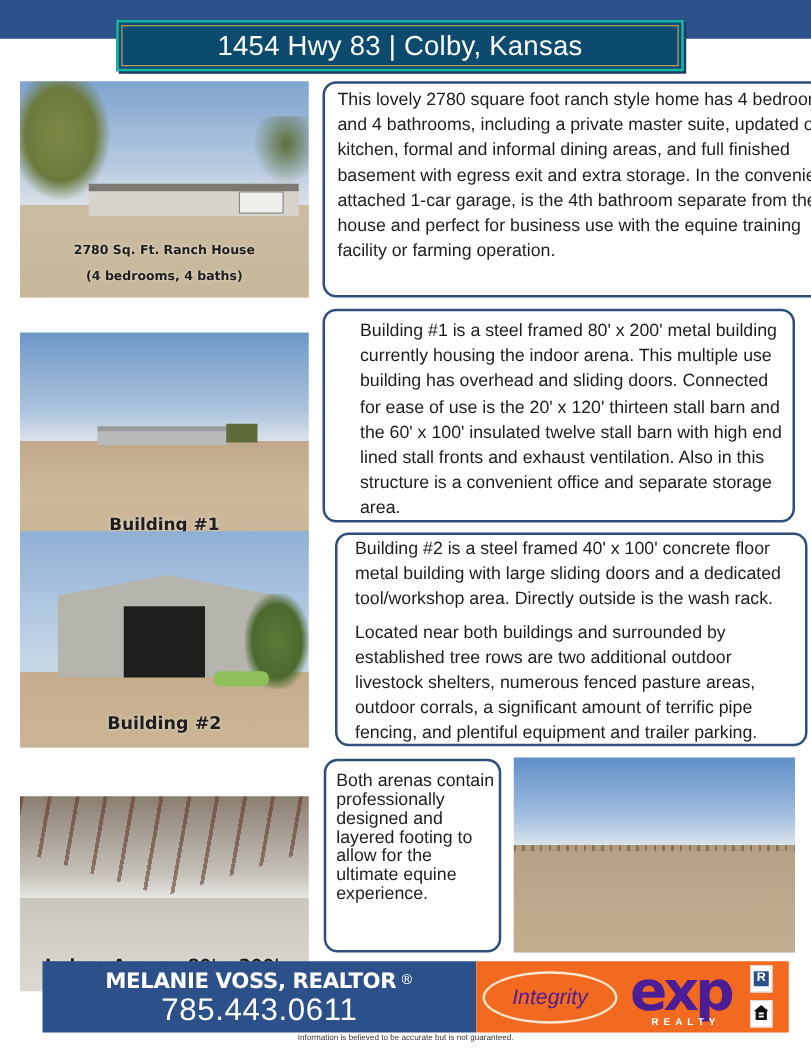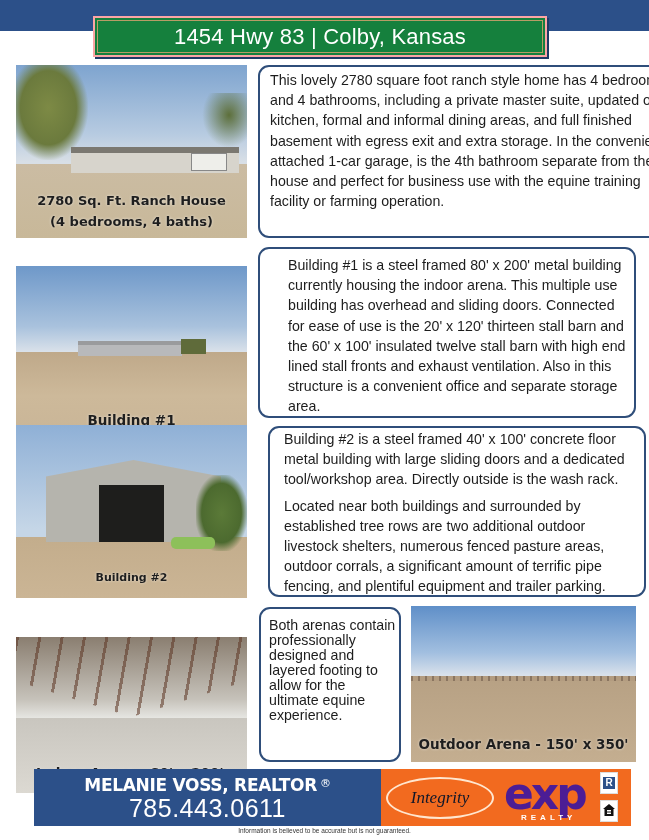--- a/index.html
+++ b/index.html
@@ -1,60 +1,60 @@
 <!DOCTYPE html>
 <html><head>
 <meta charset="utf-8">
 <style>
   * { box-sizing: border-box; margin: 0; padding: 0; }
   html, body { width: 649px; height: 840px; background: #ffffff; overflow: hidden; }
   body { position: relative; font-family: "Liberation Sans", sans-serif; color: #1c1c1c; }
 
   .top-band { position: absolute; left: 0; top: 0; width: 649px; height: 31px; background: #2c5089; }
-  .title-box { position: absolute; left: 93px; top: 16px; width: 454px; height: 41px; background: #15803d;
-    border: 2px solid #fca5a5; box-shadow: 2px 2px 0 #1f3a66; }
+  .title-box { position: absolute; left: 93px; top: 16px; width: 454px; height: 41px; background: #0c4a6e;
+    border: 2px solid #14b8a6; box-shadow: 2px 2px 0 #1f3a66; }
   .title-inner { position: absolute; inset: 2px; border: 1px solid #b79c66; display: flex; align-items: center; justify-content: center; }
   .title-text { color: #ffffff; font-size: 22px; letter-spacing: 0.2px; }
 
   .photo { position: absolute; overflow: hidden; }
   .photo .caption { position: absolute; left: 0; right: 0; text-align: center; font-family: "DejaVu Sans", sans-serif; font-weight: bold; color: #1e1e1e; text-shadow: 0 0 3px rgba(255,255,255,0.6); }
 
   .box { position: absolute; border: 2px solid #2f4e7a; border-radius: 11px; background: #fff; font-size: 14.2px; line-height: 20.2px; color: #1d1d1d; }
   .box p { margin: 0; }
 
   
   #p1 { left: 16px; top: 65px; width: 231px; height: 173px;
     background:
       linear-gradient(to bottom, transparent 0, transparent 57%, #cbbca3 57%, #c8b899 100%),
       linear-gradient(to bottom, #7ea4cf 0%, #b7cbe1 40%, #d8dfe6 56%); }
   #p1 .tree { position:absolute; left:0; top:0; width:72px; height:95px; background: radial-gradient(ellipse at 45% 45%, #7d8a45 0%, #6b7a3d 50%, rgba(107,122,61,0) 72%); }
   #p1 .tree2 { position:absolute; right:0; top:28px; width:45px; height:55px; background: radial-gradient(ellipse at 60% 40%, #5d6f3a 0%, rgba(93,111,58,0) 70%); }
   #p1 .house { position:absolute; left:55px; top:82px; width:168px; height:26px; background:#d7d4cc; border-top: 6px solid #7b7871; }
   #p1 .garage { position:absolute; left:175px; top:88px; width:36px; height:18px; background:#eeeeea; border:1px solid #888; }
-  #p1 .caption { top: 125px; font-size: 13px; line-height: 21px; }
+  #p1 .caption { top: 125px; font-size: 10px; line-height: 21px; }
 
   
   #p2 { left: 16px; top: 245px; width: 231px; height: 173px;
     background:
       linear-gradient(to bottom, transparent 0, transparent 50%, #bfa98a 50%, #cdb99a 75%, #c9b597 100%),
       linear-gradient(to bottom, #6e98c9 0%, #a9c2dd 35%, #dbe2ea 50%); margin-top: 21px; }
   #p2 .bldg { position:absolute; left:62px; top:75px; width:104px; height:15px; background:#b8b9bb; border-top:4px solid #9a9b9d; }
   #p2 .trees { position:absolute; left:165px; top:73px; width:25px; height:15px; background:#5f6b3a; }
   #p2 .caption { top: 146px; font-size: 13.5px; }
 
   
   #p3 { left: 16px; top: 425px; width: 231px; height: 173px;
     background:
       linear-gradient(to bottom, transparent 0, transparent 65%, #c3ad8c 65%, #cbb595 100%),
       linear-gradient(to bottom, #8fb0d6 0%, #c5d6e7 60%); }
   #p3 .barn { position:absolute; left:30px; top:35px; width:175px; height:82px; background:#b5b4ad; clip-path: polygon(0 20%, 50% 0, 100% 20%, 100% 100%, 0 100%); }
   #p3 .door { position:absolute; left:83px; top:60px; width:65px; height:57px; background:#1e1e1c; }
   #p3 .bush { position:absolute; left:180px; top:50px; width:51px; height:76px; background: radial-gradient(ellipse at 50% 50%, #5b7a38 0%, #4c6a2f 55%, rgba(76,106,47,0) 75%); }
   #p3 .tank { position:absolute; left:155px; top:112px; width:44px; height:12px; background:#8dc05a; border-radius:5px; }
-  #p3 .caption { top: 146px; font-size: 11px; }
+  #p3 .caption { top: 146px; font-size: 14px; }
 
   
   #p4 { left: 16px; top: 606px; width: 231px; height: 156px;
     background:
       linear-gradient(to bottom, transparent 0, transparent 52%, #c9c6bf 52%, #dcd9d2 100%),
       linear-gradient(to bottom, #8a7e70 0%, #c6c2ba 40%, #e6e6e2 52%); margin-top: 31px; }
   #p4 .roof { position:absolute; left:0; top:0; width:231px; height:80px;
     background: repeating-linear-gradient(100deg, rgba(92,52,34,0.55) 0 3px, transparent 3px 22px); clip-path: polygon(0 0, 100% 0, 100% 55%, 50% 100%, 0 55%); }
   #p4 .caption { top: 128px; font-size: 13.5px; text-align: left; padding-left: 20px; }
 
@@ -72,21 +72,21 @@
   #box3 p + p { margin-top: 6px; }
   #box4 { left: 259px; top: 607px; width: 142px; height: 155px; padding: 9px 2px 0 8px; line-height: 15px; }
 
   .footer { position: absolute; left: 34px; top: 769px; width: 597px; height: 39px; display: flex; }
   .footer-left { width: 347px; height: 57px; background: #2c5089; color: #fff; text-align: center; padding-top: 6px; }
   .agent-name { font-family: "DejaVu Sans", sans-serif; font-weight: bold; font-size: 17px; letter-spacing: -0.3px; line-height: 20px; }
   .agent-name sup { font-weight: normal; font-size: 11px; vertical-align: top; position: relative; top: -1px; margin-left: 3px; }
   .agent-phone { font-size: 25px; line-height: 27px; letter-spacing: 0.5px; }
   .footer-right { position: relative; width: 250px; height: 57px; background: #f26a1f; }
   .integrity-oval { position: absolute; left: 5px; top: 8px; width: 108px; height: 42px; border: 2px solid #ffe6cf; border-radius: 50%; display: flex; align-items: center; justify-content: center; }
-  .integrity-text { font-family: Liberation Serif, serif; font-style: italic; color: #0f172a; font-size: 17px; text-align: center; }
+  .integrity-text { font-family: Liberation Sans, sans-serif; font-style: italic; color: #4c1d95; font-size: 17px; text-align: center; }
   .exp-logo { position: absolute; left: 123px; top: 2px; color: #4c1d95; font-family: "DejaVu Sans", sans-serif; font-weight: bold; font-size: 44px; letter-spacing: -3px; line-height: 46px; }
   .exp-sub { position: absolute; left: 140px; top: 44px; color: #fff; font-size: 8px; letter-spacing: 4px; font-weight: bold; }
   .realtor-icon { position: absolute; left: 219px; top: 3px; width: 18px; height: 22px; background: #fff; border: 1px solid #ddd; display: flex; align-items: center; justify-content: center; }
   .realtor-icon span { display:block; width: 12px; height: 12px; background: #2c5089; color: #fff; font-size: 10px; font-weight: bold; line-height: 12px; text-align: center; }
   .eho-icon { position: absolute; left: 219px; top: 31px; width: 18px; height: 22px; background: #fff; border: 1px solid #ddd; }
   .eho-icon svg { display:block; margin: 2px auto 0; }
 
   .disclaimer { position: absolute; left: 0; top: 827px; width: 649px; text-align: center; font-size: 6.5px; color: #333; }
 </style>
 </head>
@@ -141,21 +141,20 @@
   <div class="roof"></div>
   <div class="caption">Indoor Arena - 80' x 200'</div>
 </div>
 
 <div class="box" id="box4">
   <p>Both arenas contain professionally designed and layered footing to allow for the ultimate equine experience.</p>
 </div>
 
 <div class="photo" id="p5">
   <div class="fence"></div>
-  <div class="caption">Outdoor Arena - 150' x 350'</div>
 </div>
 
 <div class="footer">
   <div class="footer-left">
     <div class="agent-name">
       <span>MELANIE VOSS, REALTOR</span><sup>®</sup>
     </div>
     <div class="agent-phone">785.443.0611</div>
   </div>
   <div class="footer-right">

